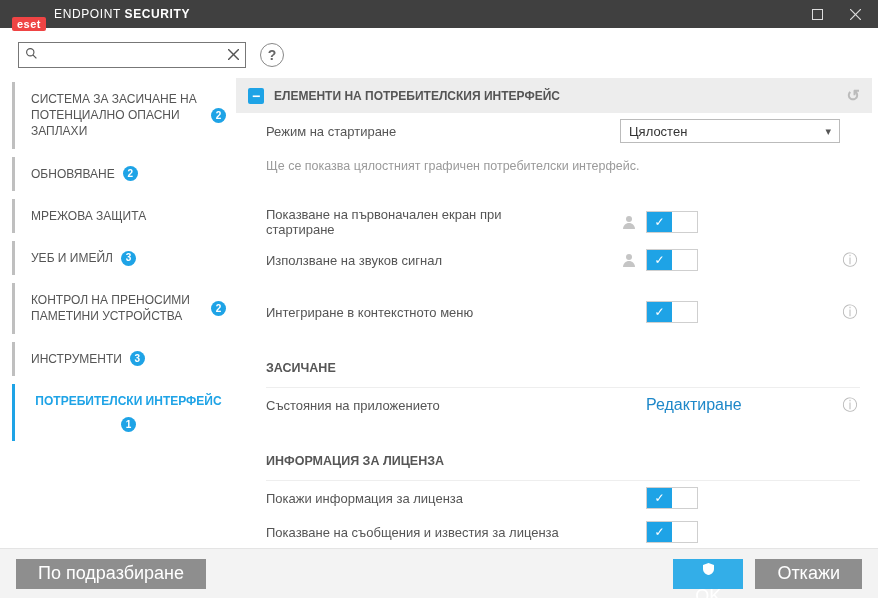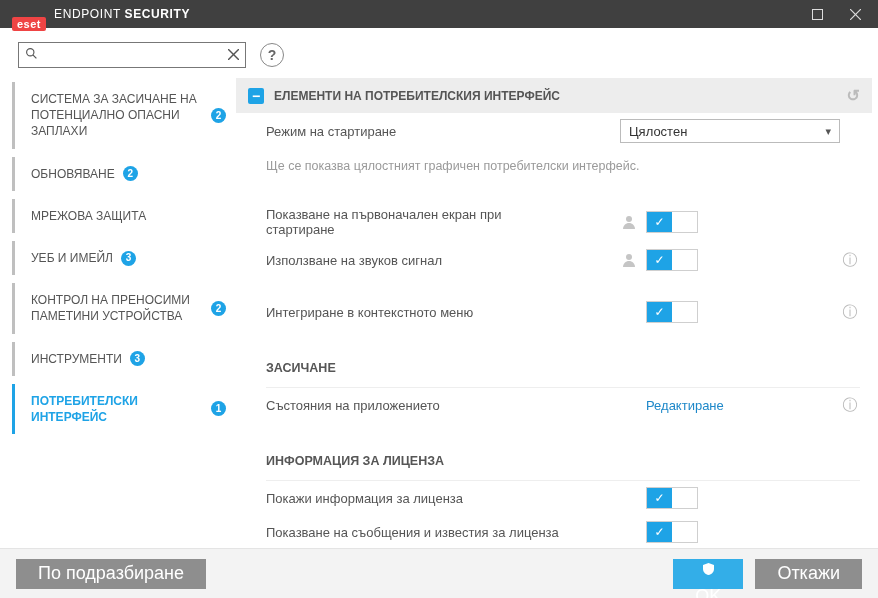--- a/index.html
+++ b/index.html
@@ -102,20 +102,21 @@
     border-left: 3px solid #bfbfbf;
     margin-bottom: 8px;
     line-height: 1.35;
     cursor: pointer;
     text-transform: uppercase;
   }
   .side-item.active {
     border-left-color: #1ea3e6;
     color: #1ea3e6;
     font-weight: 600;
+    flex-direction: column;
   }
   .count-badge {
     background: #1ea3e6;
     color: #fff;
     border-radius: 50%;
     min-width: 15px; height: 15px;
     font-size: 10px;
     display: inline-flex;
     align-items: center; justify-content: center;
     padding: 0 3px;
@@ -198,21 +199,21 @@
     cursor: pointer;
   }
   .toggle .on {
     background: #1ea3e6;
     width: 50%;
     display: flex; align-items: center; justify-content: center;
     color: #fff; font-size: 12px;
   }
   .toggle .off { width: 50%; }
   .toggle.flush .off { background: #fff; }
-  .link { color: #1e88c9; font-size: 13px; cursor: pointer; }
+  .link { color: #1e88c9; font-size: 16px; cursor: pointer; }
   .divider { height: 18px; }
   .sub-header {
     padding: 14px 12px 8px 30px;
     font-weight: 700;
     color: #565656;
     font-size: 12.5px;
   }
   .sep-line {
     border-top: 1px solid #eee;
     margin: 4px 12px 0 30px;

